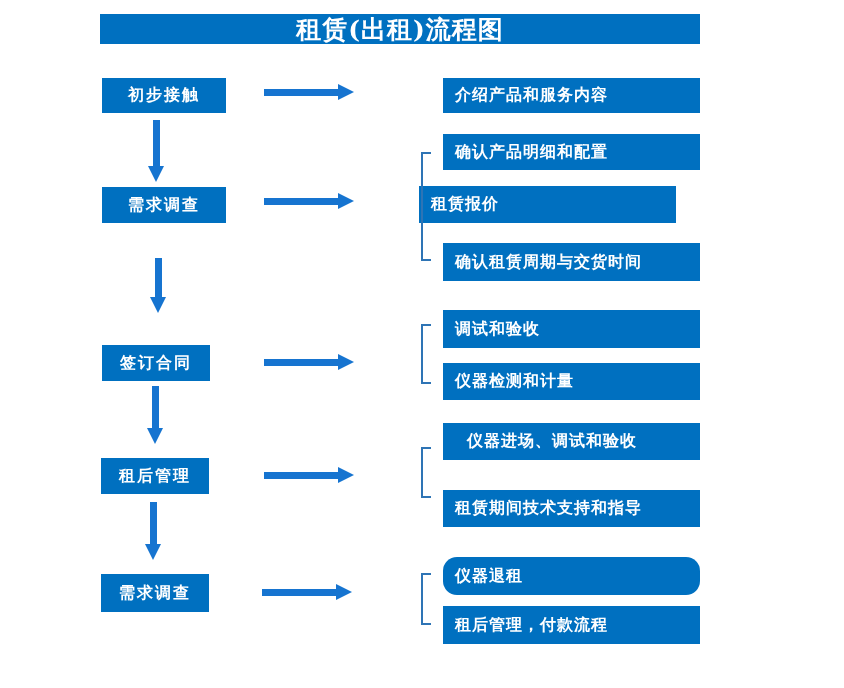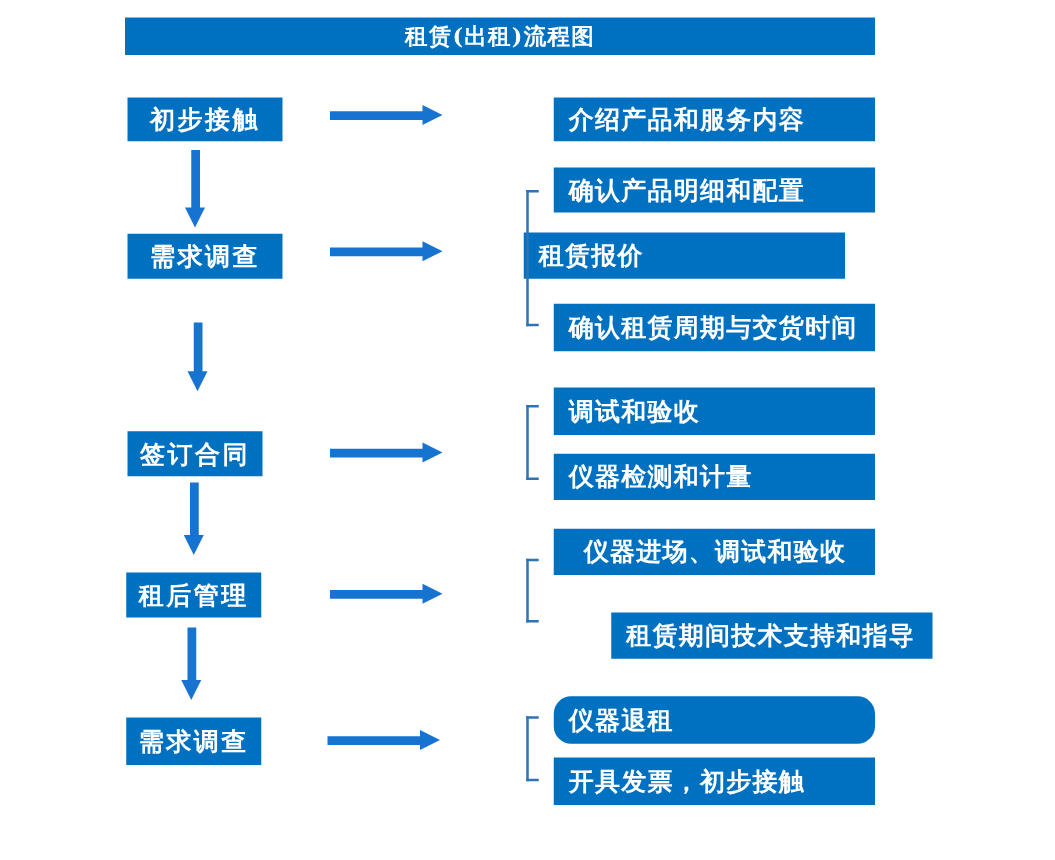--- a/index.html
+++ b/index.html
@@ -16,26 +16,26 @@
     font-family:"DejaVu Serif","Liberation Serif",serif;
     position:relative;
   }
   .canvas{position:absolute;left:0;top:0;width:844px;height:688px;}
 
   .bluebox{
     position:absolute;
     background:var(--box-blue);
     color:var(--text-white);
     font-weight:bold;
-    font-size:20px;
+    font-size:16px;
     white-space:nowrap;
     display:flex;
     align-items:center;
   }
-  .titlebar{justify-content:center;font-size:18px;letter-spacing:1px;}
+  .titlebar{justify-content:center;font-size:25px;letter-spacing:1px;}
   .stagebox{justify-content:center;letter-spacing:2px;}
   .outbox{justify-content:flex-start;padding-left:12px;box-sizing:border-box;letter-spacing:1px;}
 
   
   .h-arrow{position:absolute;width:90px;height:17px;}
   .h-shaft{position:absolute;left:0;top:5px;width:76px;height:7px;background:var(--arrow-blue);}
   .h-head{position:absolute;left:74px;top:0;width:0;height:0;
     border-top:8.5px solid transparent;border-bottom:8.5px solid transparent;
     border-left:16px solid var(--arrow-blue);}
 
@@ -97,29 +97,29 @@
   <div class="bluebox outbox" style="left:443px;top:310px;width:257px;height:38px;">
     <span>调试和验收</span>
   </div>
   <div class="bluebox outbox" style="left:443px;top:363px;width:257px;height:37px;">
     <span>仪器检测和计量</span>
   </div>
 
   <div class="bluebox outbox" style="left:443px;top:423px;width:257px;height:37px;padding-left:24px;">
     <span>仪器进场、调试和验收</span>
   </div>
-  <div class="bluebox outbox" style="left:443px;top:490px;width:257px;height:37px;margin-left:46px;">
+  <div class="bluebox outbox" style="left:443px;top:490px;width:257px;height:37px;">
     <span>租赁期间技术支持和指导</span>
   </div>
 
   <div class="bluebox outbox" style="left:443px;top:557px;width:257px;height:38px;border-radius:14px;">
     <span>仪器退租</span>
   </div>
   <div class="bluebox outbox" style="left:443px;top:606px;width:257px;height:38px;">
-    <span>开具发票，初步接触</span>
+    <span>租后管理，付款流程</span>
   </div>
 
   <div class="h-arrow" style="left:264px;top:84px;">
     <div class="h-shaft"></div>
     <div class="h-head"></div>
   </div>
   <div class="h-arrow" style="left:264px;top:193px;">
     <div class="h-shaft"></div>
     <div class="h-head"></div>
   </div>

